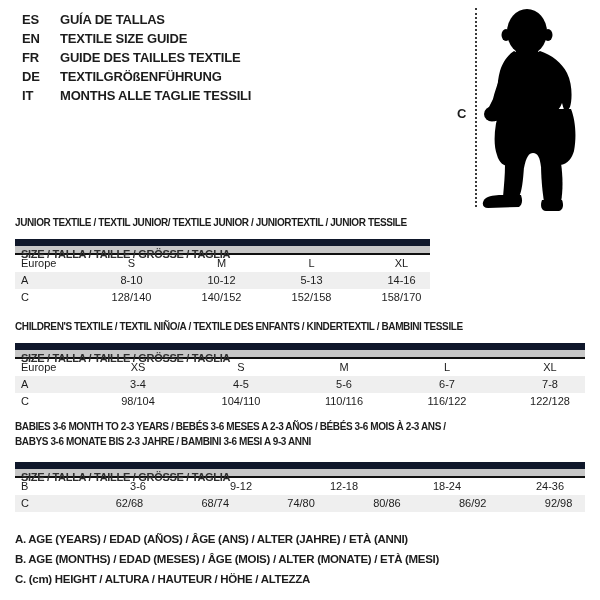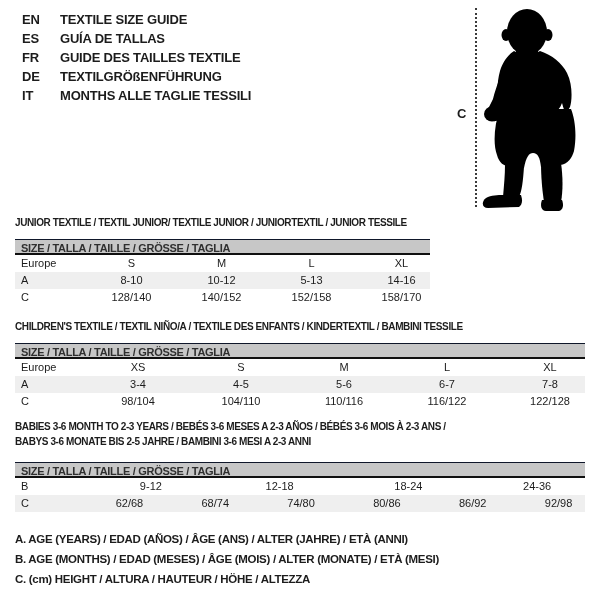--- a/index.html
+++ b/index.html
@@ -23,45 +23,45 @@
   #t0-title{top:217px;}
   #t1-title{top:321px;}
   #t2-title-l1{top:421px;}
   #t2-title-l2{top:436px;}
   
   .tbl{position:absolute;left:15px;}
   #tbl0{top:239px;width:415px;}
   #tbl1{top:343px;width:570px;}
   #tbl2{top:462px;width:570px;}
   .bar{height:16px;line-height:16px;background:#c7c7c7;
-    border-top:1px solid #0f172a;border-bottom:2px solid #101010;
+    border-top:7px solid #0f172a;border-bottom:2px solid #101010;
     font-weight:bold;font-size:11px;letter-spacing:-0.3px;color:#2f2f2f;
     padding-left:6px;box-sizing:border-box;}
   .row{display:flex;height:17px;line-height:17px;font-size:11px;gap:33px;}
   .row.shaded{background:#efefef;}
   .cell{flex:1;text-align:center;}
   .cell.label{flex:0 0 55px;text-align:left;padding-left:6px;box-sizing:border-box;}
   
   .notes{position:absolute;left:15px;top:529px;}
   .note-line{height:20px;line-height:20px;font-weight:bold;font-size:11.5px;
     letter-spacing:-0.3px;white-space:nowrap;}
 </style>
 </head>
 <body>
 
 <div class="page">
 
   <div class="langs">
     <div class="lang-row">
+      <span class="code">ES</span>
+      <span class="ltitle">GUÍA DE TALLAS</span>
+    </div>
+    <div class="lang-row">
       <span class="code">EN</span>
       <span class="ltitle">TEXTILE SIZE GUIDE</span>
-    </div>
-    <div class="lang-row">
-      <span class="code">ES</span>
-      <span class="ltitle">GUÍA DE TALLAS</span>
     </div>
     <div class="lang-row">
       <span class="code">FR</span>
       <span class="ltitle">GUIDE DES TAILLES TEXTILE</span>
     </div>
     <div class="lang-row">
       <span class="code">DE</span>
       <span class="ltitle">TEXTILGRÖßENFÜHRUNG</span>
     </div>
     <div class="lang-row">
@@ -139,25 +139,26 @@
         <div class="cell label">C</div>
         <div class="cell">98/104</div>
         <div class="cell">104/110</div>
         <div class="cell">110/116</div>
         <div class="cell">116/122</div>
         <div class="cell">122/128</div>
       </div>
     </div>
 
   <div class="sec-title" id="t2-title-l1">BABIES 3-6 MONTH TO 2-3 YEARS / BEBÉS 3-6 MESES A 2-3 AÑOS / BÉBÉS 3-6 MOIS À 2-3 ANS /</div>
-  <div class="sec-title" id="t2-title-l2">BABYS 3-6 MONATE BIS 2-5 JAHRE / BAMBINI 3-6 MESI A 2-3 ANNI</div>
+  <div class="sec-title" id="t2-title-l2">BABYS 3-6 MONATE BIS 2-3 JAHRE / BAMBINI 3-6 MESI A 9-3 ANNI</div>
   <div class="tbl" id="tbl2">
       <div class="bar">SIZE / TALLA / TAILLE / GRÖSSE / TAGLIA</div>
       <div class="row">
         <div class="cell label">B</div>
+        <div class="cell">3-6</div>
         <div class="cell">9-12</div>
         <div class="cell">12-18</div>
         <div class="cell">18-24</div>
         <div class="cell">24-36</div>
       </div>
       <div class="row shaded">
         <div class="cell label">C</div>
         <div class="cell">62/68</div>
         <div class="cell">68/74</div>
         <div class="cell">74/80</div>

